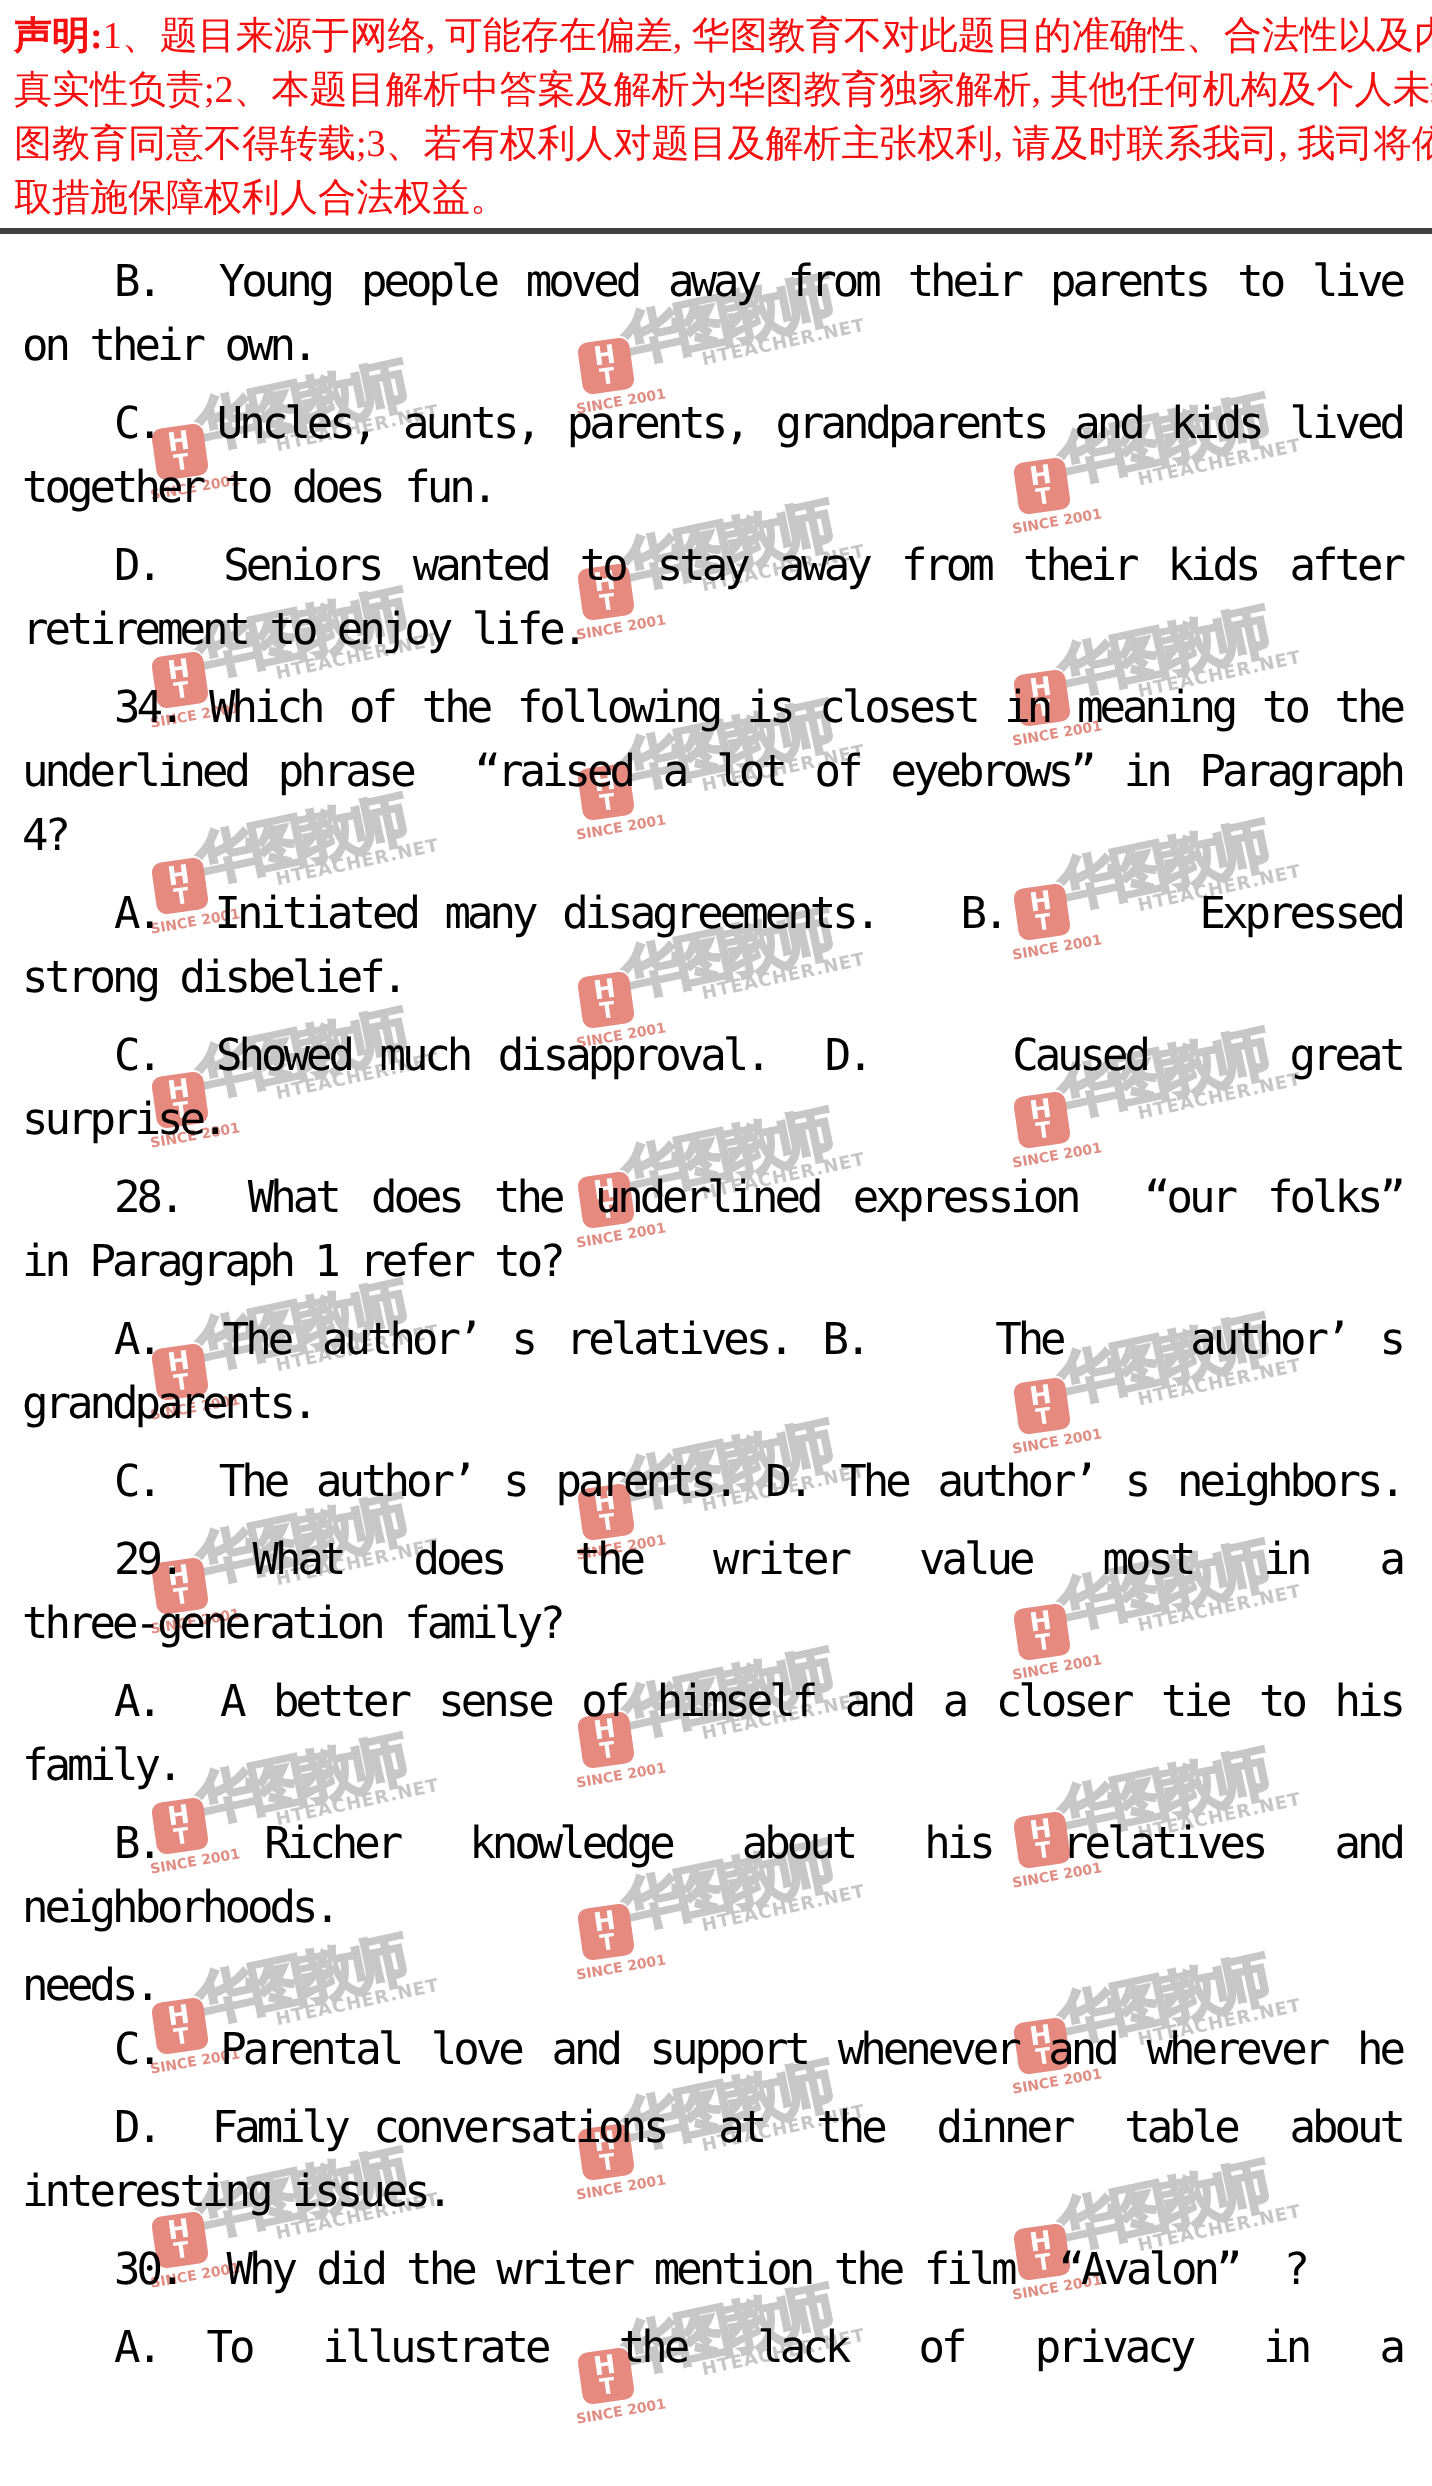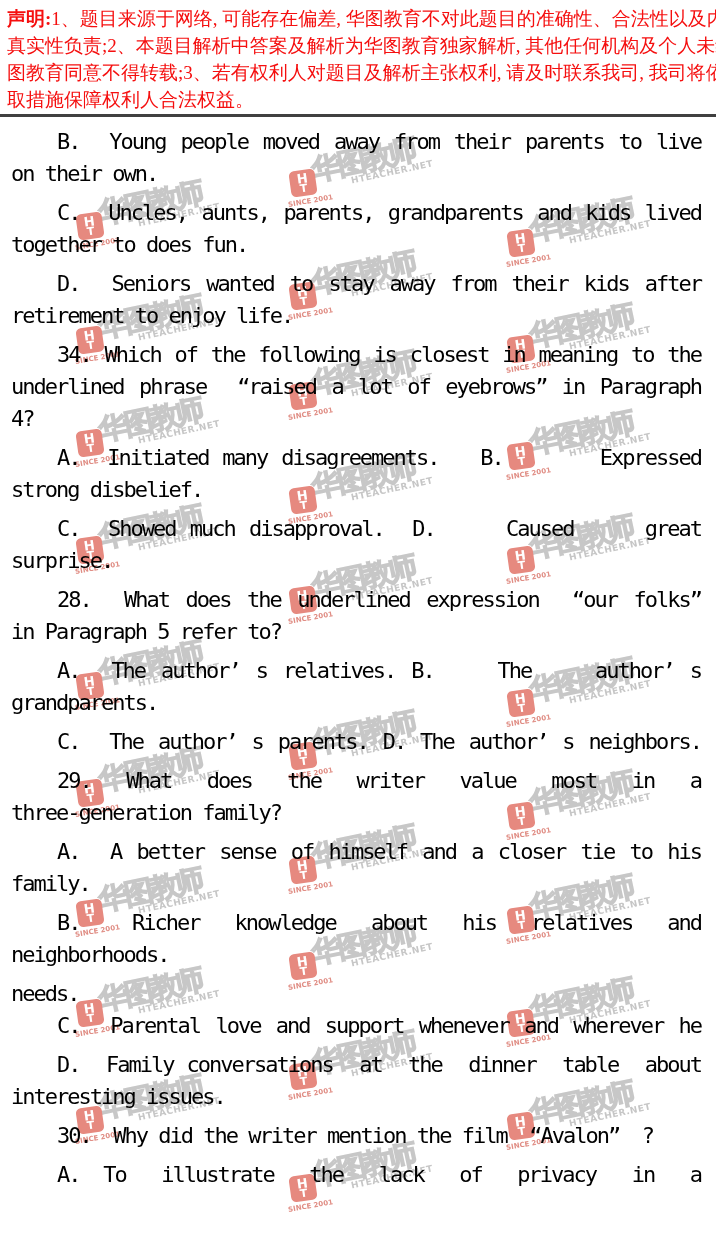--- a/index.html
+++ b/index.html
@@ -322,21 +322,21 @@
     <div class="para">
       <div class="line j indent">A. &nbsp;Initiated many disagreements. &nbsp;&nbsp;B. &nbsp;&nbsp;&nbsp;&nbsp;&nbsp;&nbsp;Expressed</div>
       <div class="line">strong disbelief.</div>
     </div>
     <div class="para">
       <div class="line j indent">C. &nbsp;Showed much disapproval. &nbsp;D. &nbsp;&nbsp;&nbsp;&nbsp;Caused &nbsp;&nbsp;&nbsp;&nbsp;great</div>
       <div class="line">surprise.</div>
     </div>
     <div class="para">
       <div class="line j indent">28. &nbsp;What does the underlined expression &nbsp;“our folks”</div>
-      <div class="line">in Paragraph 5 refer to?</div>
+      <div class="line">in Paragraph 1 refer to?</div>
     </div>
     <div class="para">
       <div class="line j indent">A. &nbsp;The author’&nbsp;s relatives. B. &nbsp;&nbsp;&nbsp;The &nbsp;&nbsp;&nbsp;author’&nbsp;s</div>
       <div class="line">grandparents.</div>
     </div>
     <div class="para">
       <div class="line j indent">C. &nbsp;The author’&nbsp;s parents. D. The author’&nbsp;s neighbors.</div>
     </div>
     <div class="para">
       <div class="line j indent">29. &nbsp;What &nbsp;does &nbsp;the &nbsp;writer &nbsp;value &nbsp;most &nbsp;in &nbsp;a</div>

